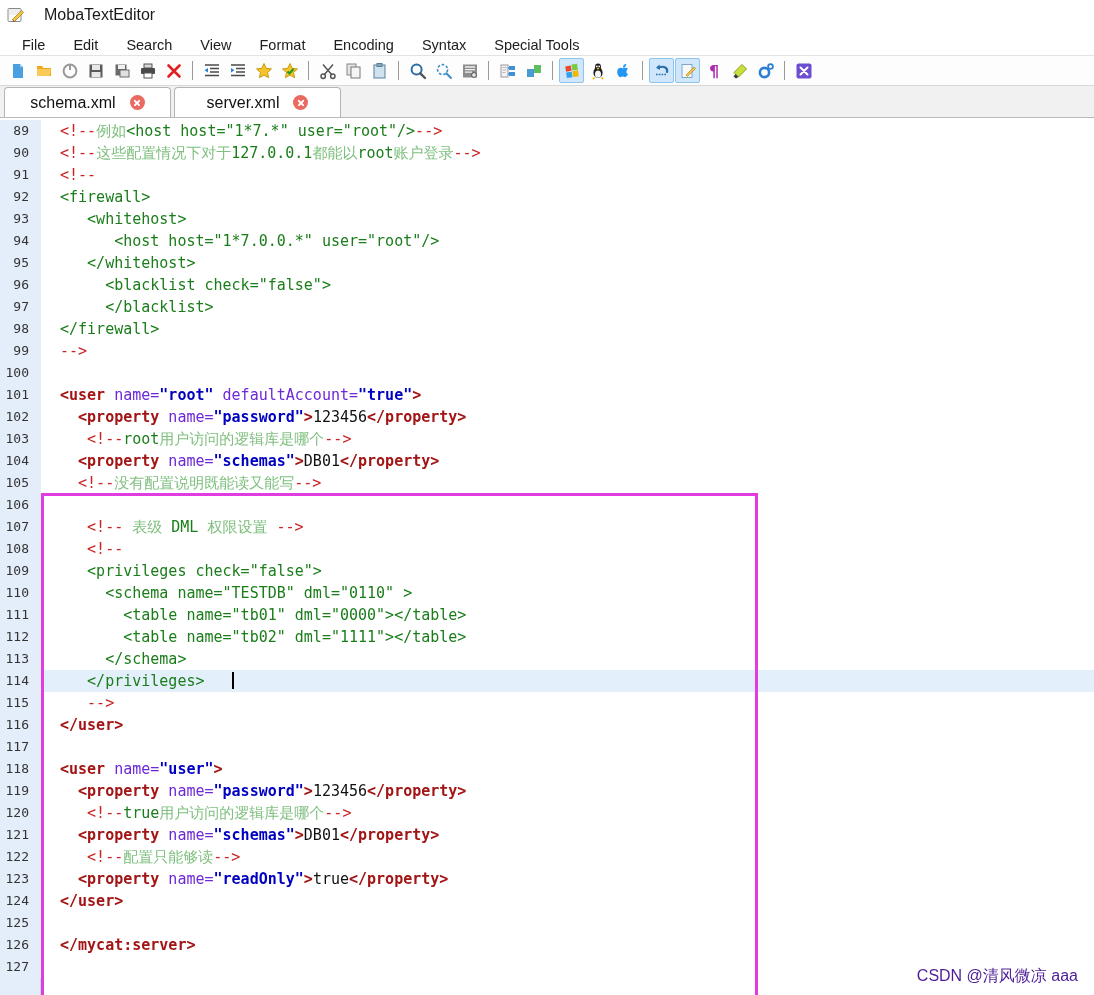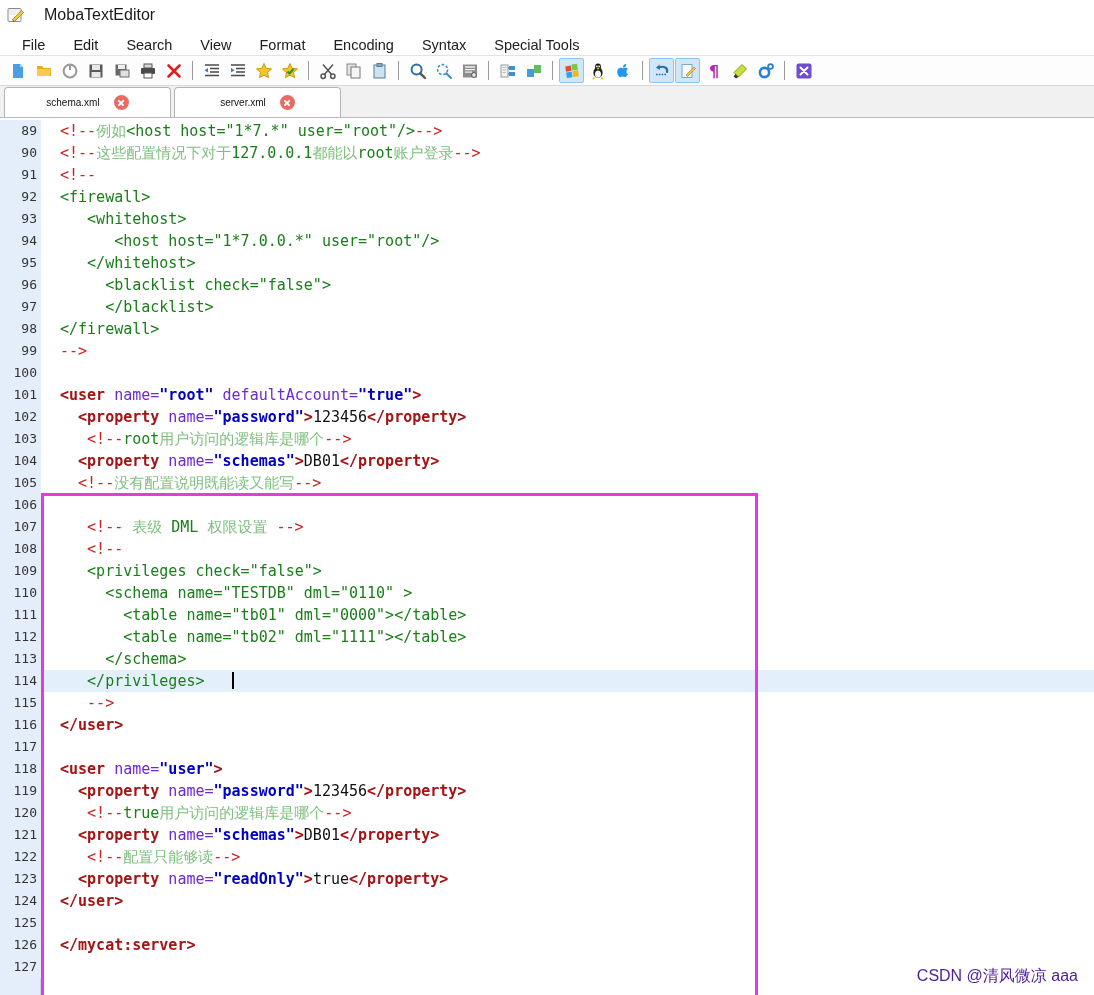--- a/index.html
+++ b/index.html
@@ -77,21 +77,21 @@
     display: flex; align-items: center; justify-content: center;
     gap: 14px;
     background: #ffffff;
     border: 1px solid #b4b4b4;
     border-bottom: none;
     border-radius: 4px 4px 0 0;
     padding: 0 14px;
     margin-right: 3px;
     position: relative;
   }
-  .tab-label { font-size: 10px; color: #111; white-space: nowrap; }
+  .tab-label { font-size: 16px; color: #111; white-space: nowrap; }
   .tab-close {
     width: 15px; height: 15px; border-radius: 50%;
     background: #ea6a62;
     display: flex; align-items: center; justify-content: center;
     flex: 0 0 auto;
   }
   .tab-close::before, .tab-close::after {
     content: ""; position: absolute; width: 8px; height: 1.8px;
     background: #fff; border-radius: 1px;
   }
@@ -117,21 +117,21 @@
     height: 22px;
     display: flex; align-items: center;
     position: relative;
     white-space: pre;
   }
   .line.current { background: #e3effb; align-items: center; }
   .line.current .ln { background: #e4eefa; }
   .ln {
     width: 41px; flex: 0 0 41px;
     text-align: right;
-    padding-right: 4px;
+    padding-right: 12px;
     font-family: "DejaVu Sans Mono", "Liberation Mono", monospace;
     font-size: 13px;
     color: #333333;
     background: #e4eefa;
     height: 22px; line-height: 22px;
     position: relative; z-index: 2;
   }
   .code {
     flex: 1 1 auto;
     padding-left: 19px;

